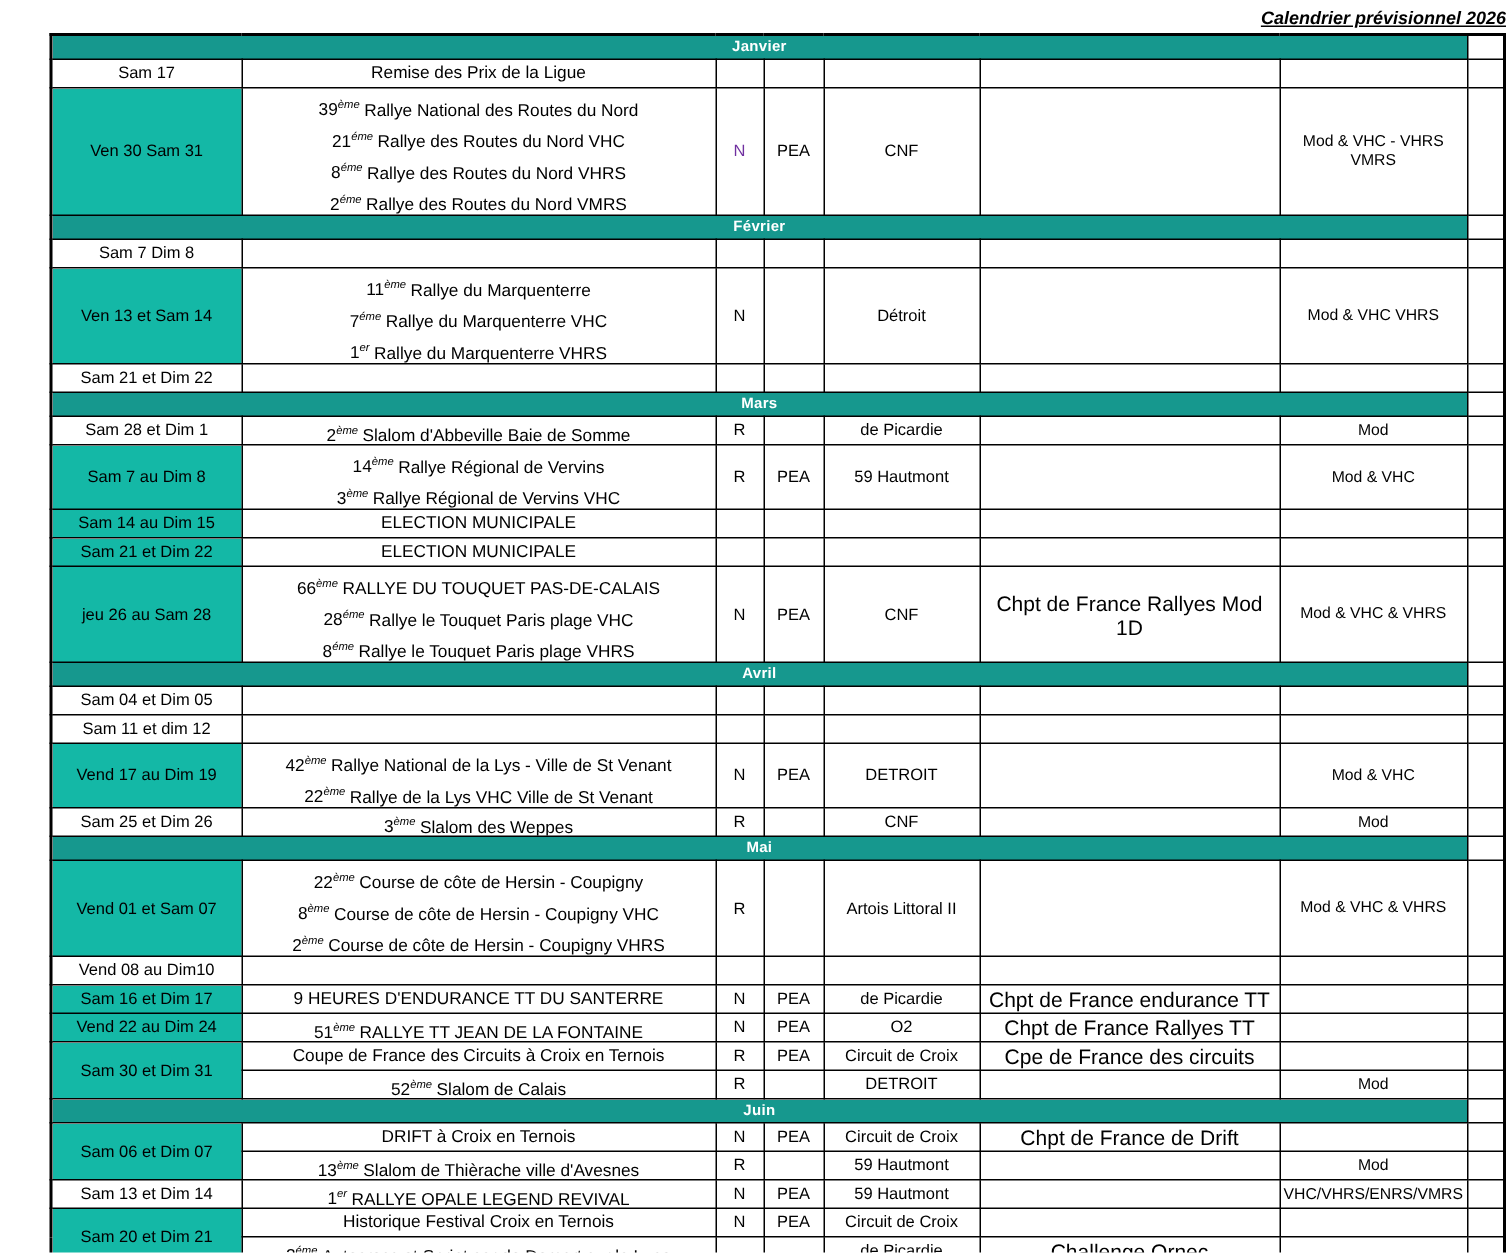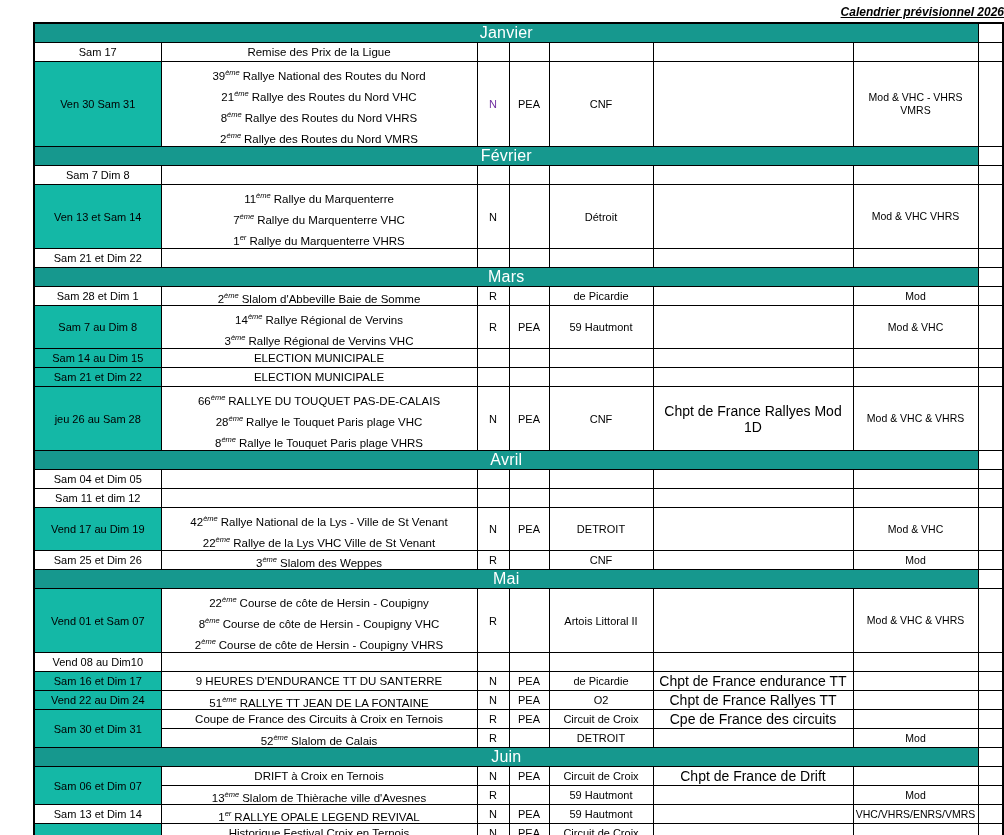--- a/index.html
+++ b/index.html
@@ -1,21 +1,21 @@
 <!DOCTYPE html>
 <html style="--teal: #16988E;"><head>
 <meta charset="utf-8">
 <style>
   html,body{margin:0;padding:0;background:#fff;}
   body{width:1004px;height:835px;overflow:hidden;font-family:"Liberation Sans",sans-serif;color:#000;}
   .title{margin-top:5px;text-align:right;font-size:12px;font-weight:bold;font-style:italic;text-decoration:underline;}
   table{border-collapse:collapse;table-layout:fixed;width:969px;margin:3px 0 0 33px;border:2px solid #000;}
   td{border:1px solid #000;padding:0 1px;text-align:center;vertical-align:middle;font-size:11px;overflow:hidden;}
   tr.single td{height:18px;}
-  .month-bar{background:var(--teal,#16988E);color:#fff;font-weight:normal;height:15px;font-size:16px;letter-spacing:.2px;}
+  .month-bar{background:var(--teal,#16988E);color:#fff;font-weight:bold;height:15px;font-size:10px;letter-spacing:.2px;}
   .event-line{height:21px;line-height:21px;font-size:11.5px;white-space:nowrap;text-align:center;}
   tr.single .event-line{height:18px;line-height:18px;}
   .ev-sup{vertical-align:super;font-size:7.5px;font-style:italic;}
   .sp{margin-left:3px;}
   .date-cell{font-size:11px;}
   .shaded{background:#14b8a6;}
   .cat-cell{font-size:10.5px;margin-left:32px;}
   .cat-line{line-height:13px;}
   .chp-cell{font-size:14px;}
   .spare{background:#fff;}

